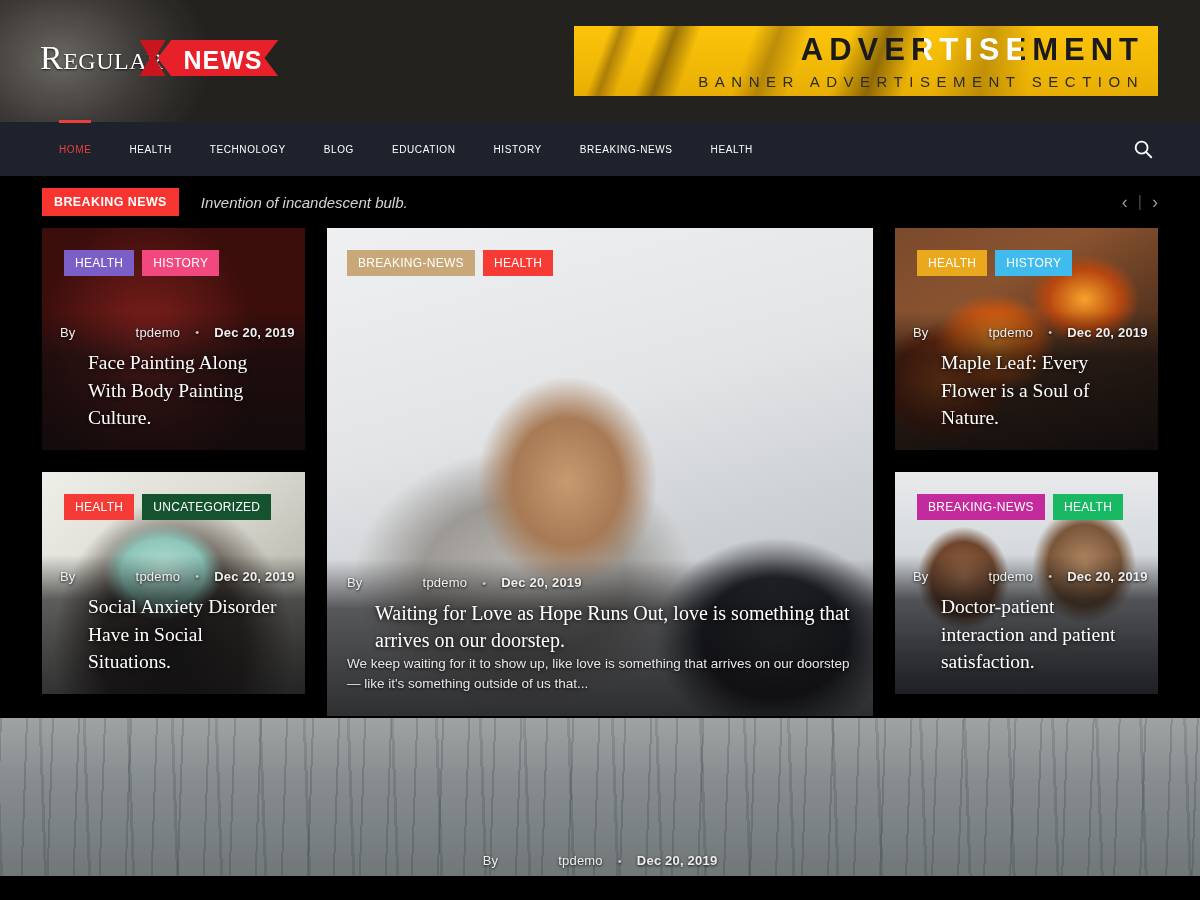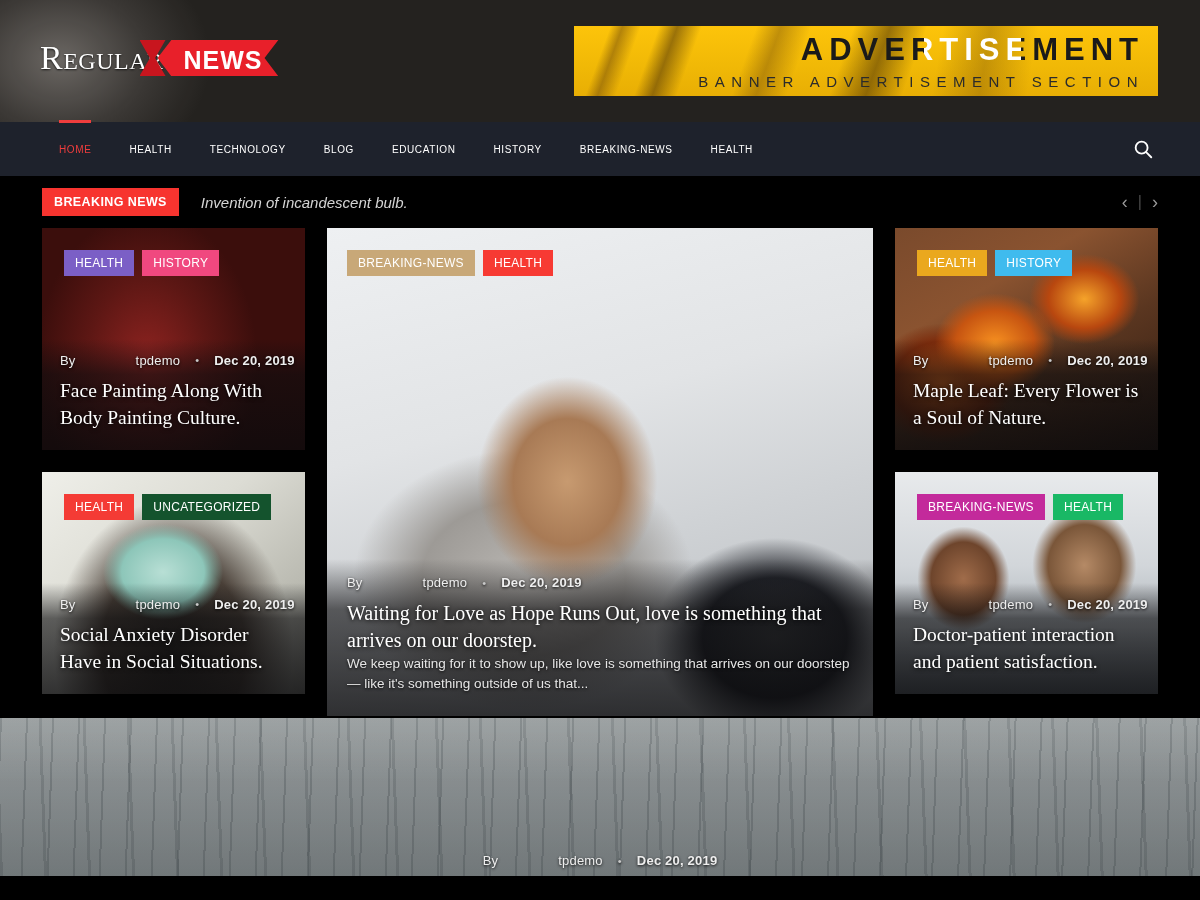--- a/index.html
+++ b/index.html
@@ -214,20 +214,21 @@
   }
   .meta .by { font-weight:400; }
   .meta .author { font-weight:normal;margin-left:45px; }
   .meta .dot { color:#c9c9c9; font-size:11px; }
   .meta .date { font-weight:bold; }
 
   .card-title {
     font-family:"Liberation Serif", serif;
     color:#fff; font-weight:400;
     text-shadow:0 1px 4px rgba(0,0,0,.9);
+    margin-left:28px;
   }
   .card-sm .card-title { font-size:19.5px; line-height:1.42; margin-top:9px; }
   .card-lg .card-title { font-size:20px; line-height:1.33; margin-top:10px; }
   .card-excerpt {
     color:#e6e6e6; font-size:13.5px; line-height:1.5;
     text-shadow:0 1px 3px rgba(0,0,0,.9);
   }
 
   
   .bottom {

